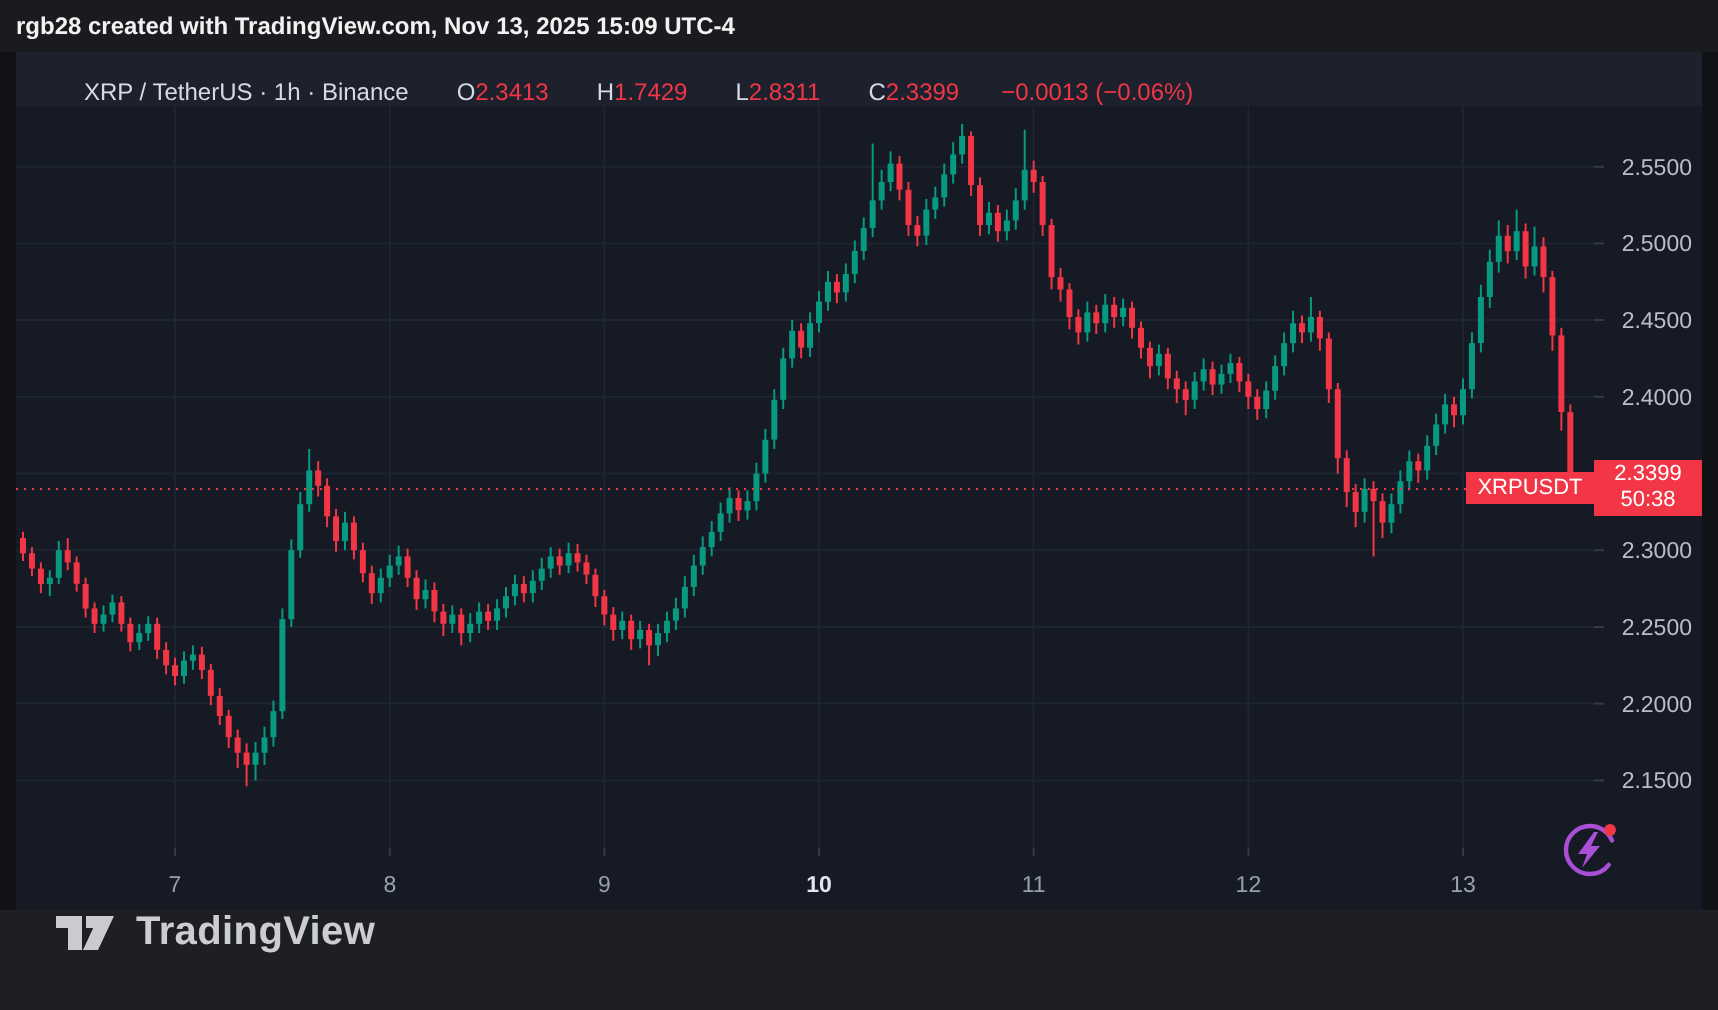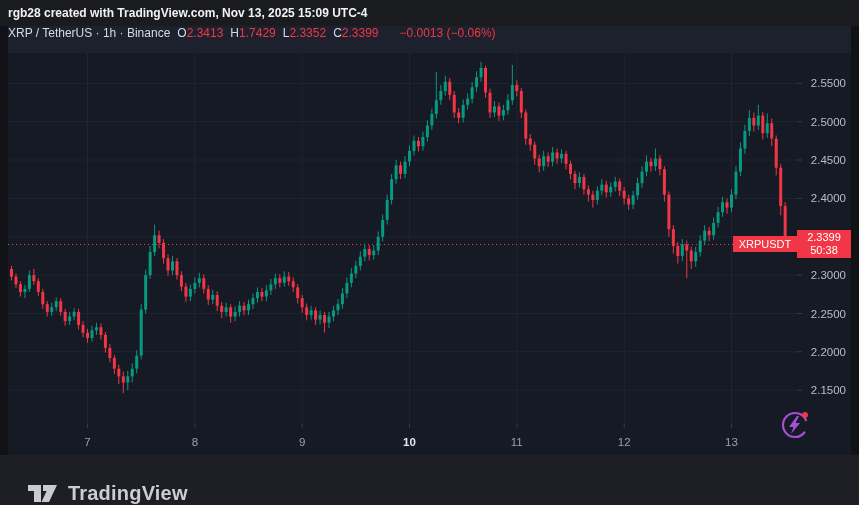--- a/index.html
+++ b/index.html
@@ -1,48 +1,48 @@
 <!DOCTYPE html>
 <html><head>
 <meta charset="utf-8">
 <style>
   html,body{margin:0;padding:0}
   body{width:859px;height:505px;background:#111216;font-family:"Liberation Sans",sans-serif;position:relative;overflow:hidden}
   .top-bar{position:absolute;top:0;left:0;width:859px;height:26px;background:#1a1b1f;color:#f2f2f2;
     font-size:12px;font-weight:600;display:flex;align-items:center;padding-left:8px;box-sizing:border-box}
   .chart-panel{position:absolute;left:8px;top:26px;width:843px;height:429px;background:#151a25}
-  .legend{position:absolute;top:0;left:0;width:100%;height:27px;background:#1c212d;display:flex;align-items:flex-start;
-    box-sizing:border-box;font-size:12px;color:#d6dae3;z-index:3;white-space:pre}
-  .legend .grp{margin-left:7px}
+  .legend{position:absolute;top:0;left:0;width:100%;height:27px;background:#1c212d;display:flex;align-items:flex-end;
+    padding-left:34px;box-sizing:border-box;font-size:12px;color:#d6dae3;z-index:3;white-space:pre}
+  .legend .grp{margin-left:24px}
   .legend .val{color:#f23645}
   .legend .chg{margin-left:21px;color:#f23645}
   #chart-svg{position:absolute;left:0;top:0;z-index:1}
   .sym-badge{position:absolute;left:725px;width:64px;height:16px;background:#f23645;color:#fff;font-size:11px;
     display:flex;align-items:center;justify-content:center;z-index:4}
   .price-badge{position:absolute;left:789px;width:54px;height:28px;background:#f23645;color:#fff;font-size:11px;
     display:flex;flex-direction:column;align-items:center;justify-content:center;line-height:13px;z-index:4}
   .flash{position:absolute;left:770px;top:382px;width:34px;height:34px;z-index:5;cursor:pointer}
   .bottom-bar{position:absolute;left:0;top:455px;width:859px;height:50px;background:#1e1f24;display:flex;
-    align-items:flex-end;padding-left:28px;box-sizing:border-box}
+    align-items:flex-start;padding-left:28px;box-sizing:border-box}
   .tv-logo{display:flex;align-items:center;gap:10px;cursor:pointer}
   .tv-text{font-size:20px;font-weight:700;color:#cbcdd3;letter-spacing:.2px}
 </style>
 </head>
 <body>
 
 <div class="top-bar">
   <span>rgb28 created with TradingView.com, Nov 13, 2025 15:09 UTC-4</span>
 </div>
 
 <div class="chart-panel">
   <div class="legend">
     <span>XRP / TetherUS · 1h · Binance</span>
     <span class="grp"><span>O</span><span class="val">2.3413</span></span>
     <span class="grp"><span>H</span><span class="val">1.7429</span></span>
-    <span class="grp"><span>L</span><span class="val">2.3352</span></span>
+    <span class="grp"><span>L</span><span class="val">2.8311</span></span>
     <span class="grp"><span>C</span><span class="val">2.3399</span></span>
     <span class="chg">−0.0013 (−0.06%)</span>
   </div>
 
   <svg id="chart-svg" width="843" height="429">
       <line x1="0" x2="789" y1="19.0" y2="19.0" stroke="#1e2531" stroke-width="1"></line>
       <line x1="789" x2="794" y1="19.0" y2="19.0" stroke="#363a45" stroke-width="1"></line>
       <text x="838" y="23" fill="#b9bdc7" font-size="11.5" text-anchor="end" font-family="&quot;Liberation Sans&quot;,sans-serif">2.6000</text>
       <line x1="0" x2="789" y1="57.4" y2="57.4" stroke="#1e2531" stroke-width="1"></line>
       <line x1="789" x2="794" y1="57.4" y2="57.4" stroke="#363a45" stroke-width="1"></line>

